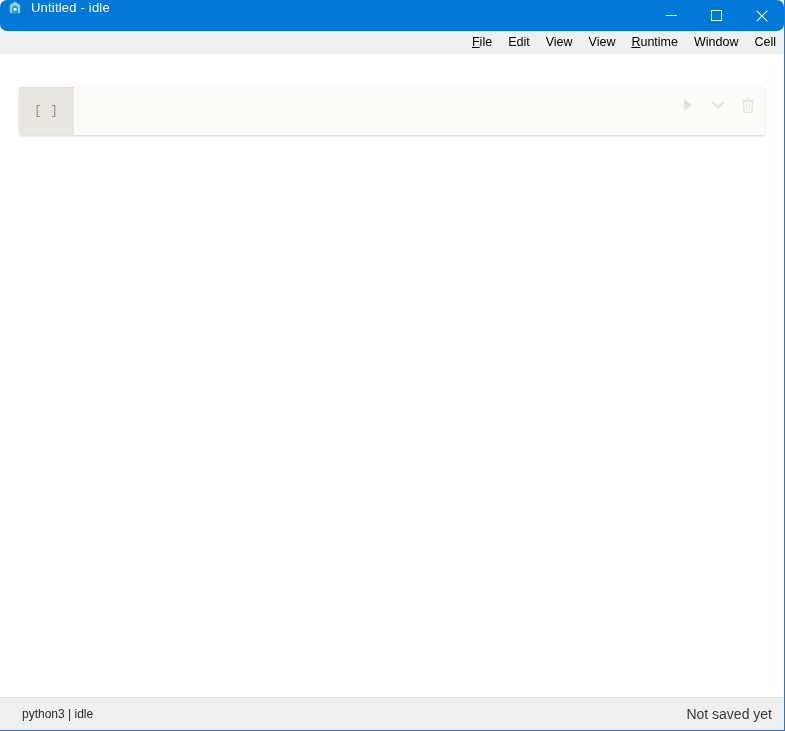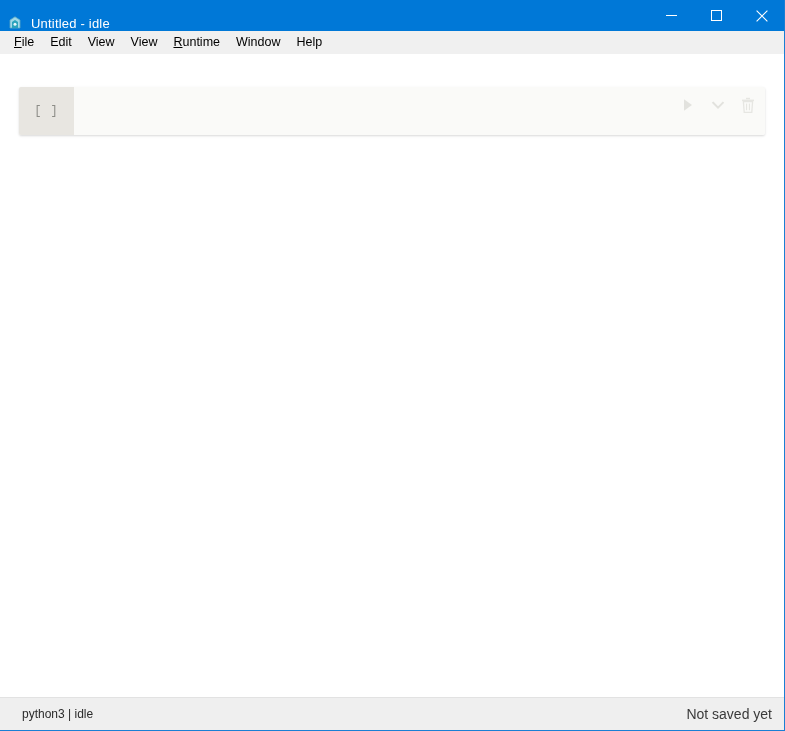--- a/index.html
+++ b/index.html
@@ -26,23 +26,24 @@
     border-right: 1px solid #1a7fd4;
     border-bottom: 1px solid #1a7fd4;
   }
 
   
   .titlebar {
     height: 26px;
     min-height: 31px;
     background: #0078d7;
     display: flex;
-    align-items: flex-end;
-    position: relative;
-    user-select: none;
+    align-items: flex-start;
+    position: relative;
+    user-select: none;
+    border-radius: 7px;
   }
   .titlebar-icon {
     width: 16px;
     height: 16px;
     margin-left: 7px;
     margin-right: 8px;
     position: relative;
     flex: 0 0 auto;
   }
   .titlebar-title {
@@ -72,20 +73,21 @@
   
   .menubar {
     height: 22px;
     min-height: 22px;
     background: #f0f0f0;
     display: flex;
     align-items: center;
     padding-left: 6px;
     border-bottom: 1px solid #f0f0f0;
     user-select: none;
+    justify-content: flex-end;
   }
   .menu-item {
     font-size: 12.5px;
     color: #000000;
     padding: 2px 8px;
     cursor: default;
     white-space: nowrap;
   }
   .menu-item .accel {
     text-decoration: underline;
@@ -230,21 +232,21 @@
     </div>
   </div>
 
   <div class="menubar">
     <div class="menu-item"><span class="accel">F</span>ile</div>
     <div class="menu-item">Edit</div>
     <div class="menu-item">View</div>
     <div class="menu-item">View</div>
     <div class="menu-item"><span class="accel">R</span>untime</div>
     <div class="menu-item">Window</div>
-    <div class="menu-item">Help</div>
+    <div class="menu-item">Cell</div>
   </div>
 
   <div class="notebook">
 
     <div class="cell">
 
       <div class="cell-prompt">
         <span class="cell-prompt-text">[ ]</span>
       </div>
 

